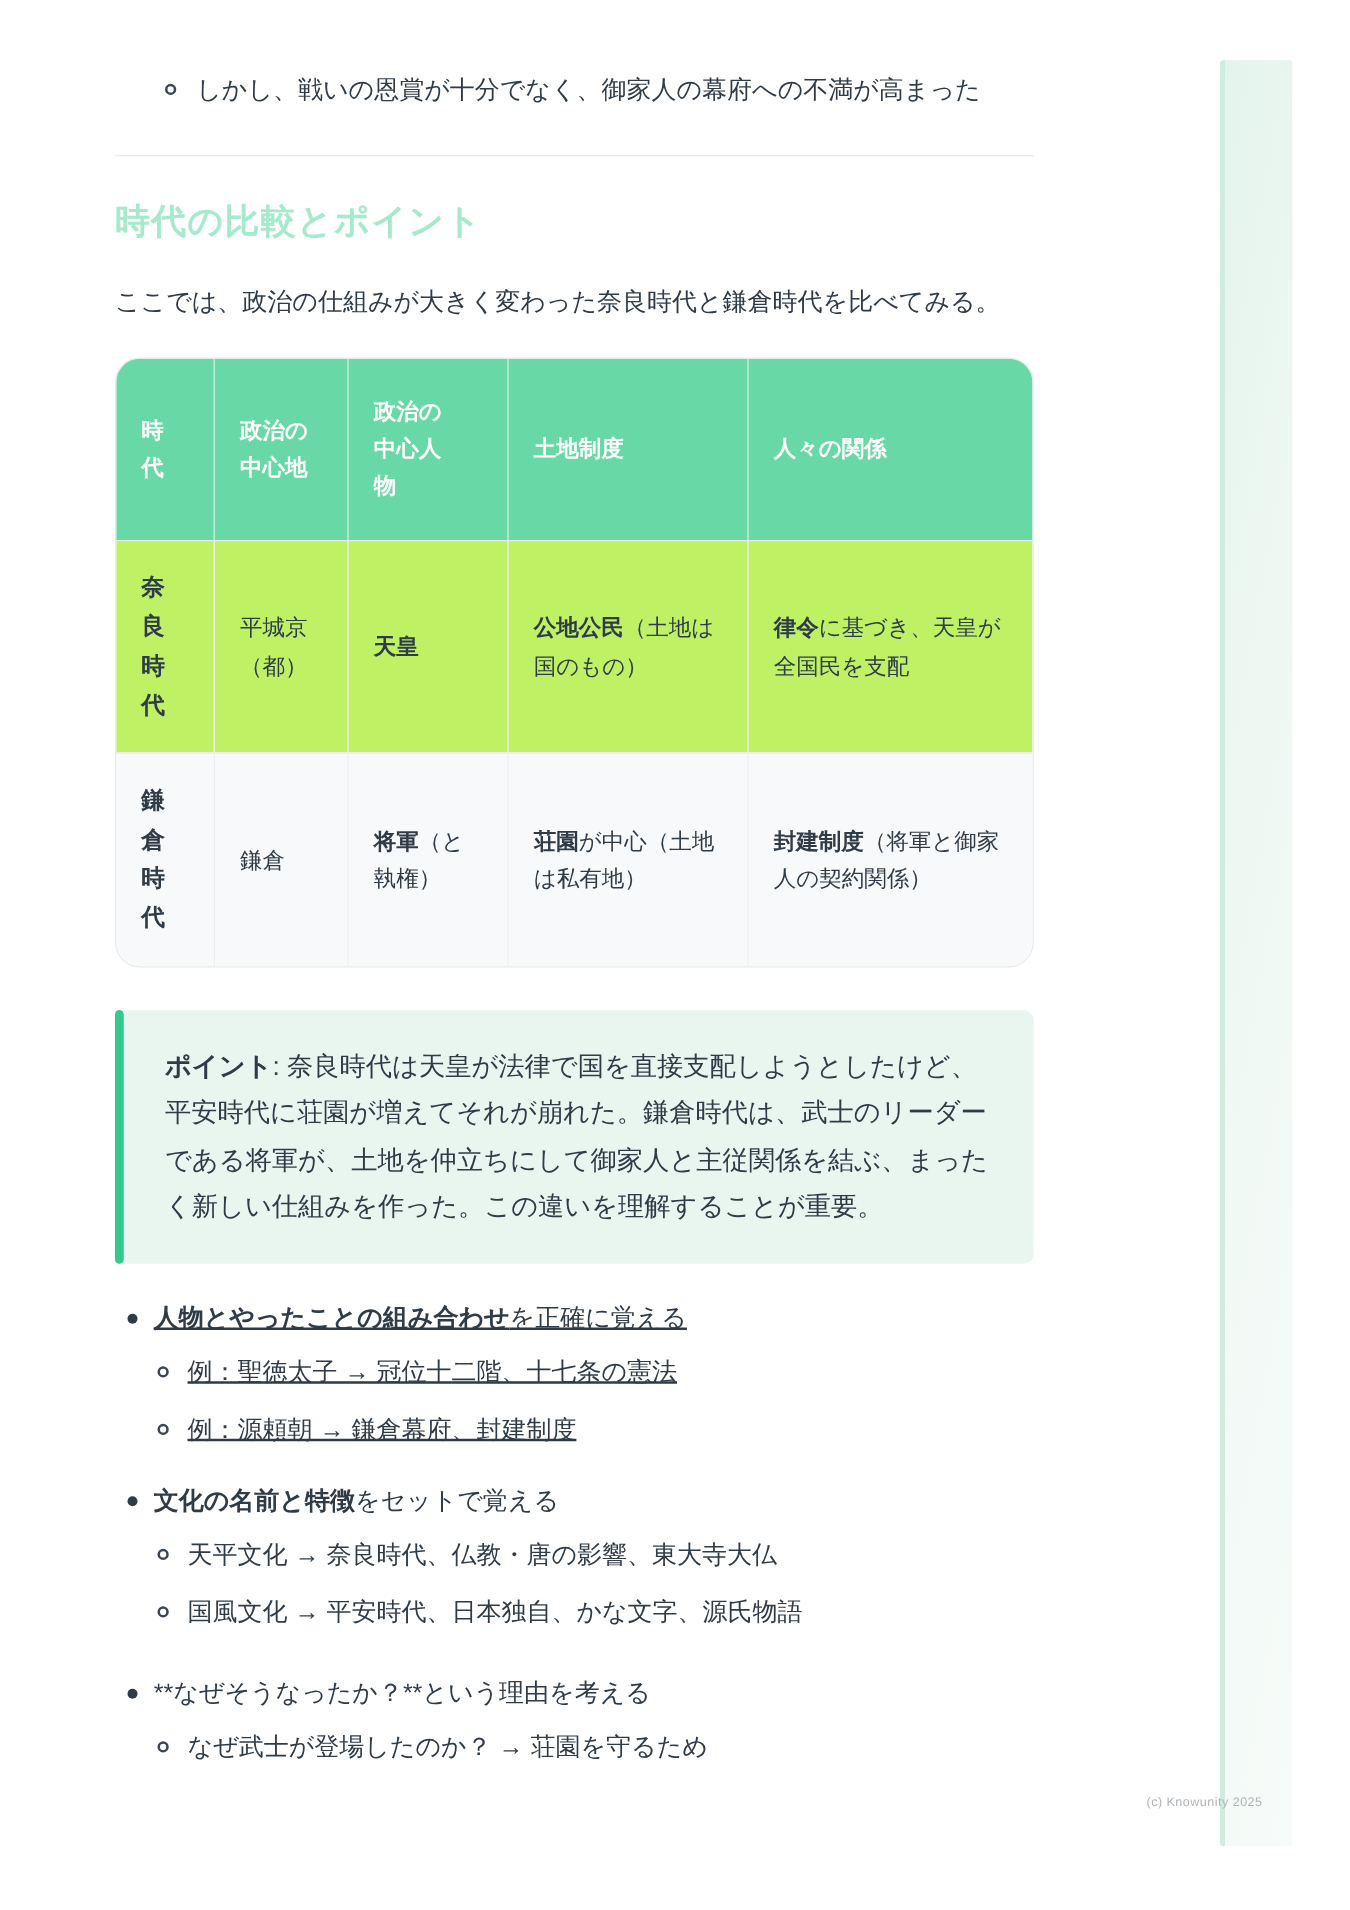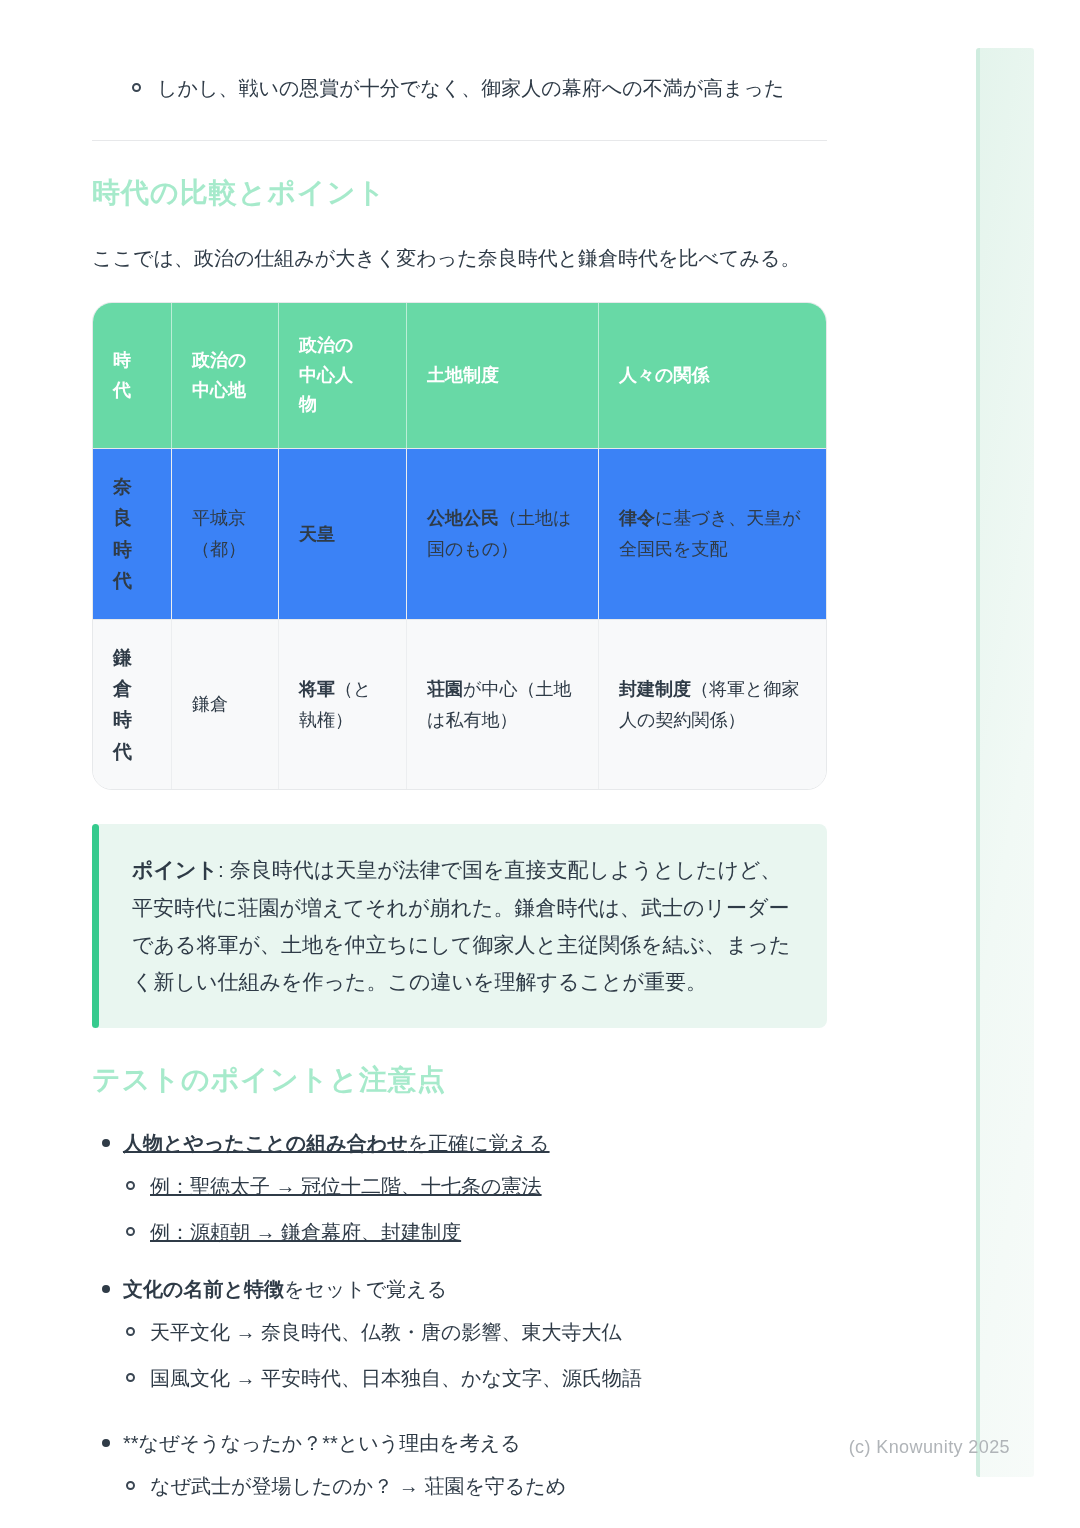--- a/index.html
+++ b/index.html
@@ -12,21 +12,21 @@
     color:#2f3b47;
     overflow:hidden;
   }
   
   .side-strip {
     position:absolute; left:976px; top:48px; width:58px; height:1429px;
     border-left:4px solid #cfecdf;
     background:linear-gradient(100deg, #e4f4ec 0%, #f1f9f5 55%, #f7fbf9 100%);
     border-radius:3px;
   }
-  .content { position:absolute; left:92px; top:16px; width:735px; }
+  .content { position:absolute; left:92px; top:0; width:735px; }
 
   
   .note-row { display:flex; margin-top:56px; padding-left:40px; font-size:20px; line-height:1.6; }
   .ring {
     flex:none; width:9px; height:9px; border:2px solid #3a4653; border-radius:50%;
     margin-top:11px; margin-right:16px;
   }
   .dot {
     flex:none; width:8px; height:8px; background:#2f3b47; border-radius:50%;
     margin-top:13px; margin-right:13px;
@@ -45,21 +45,21 @@
   .tbl-wrap { margin-top:27px; border:1px solid #e7e9eb; border-radius:20px; overflow:hidden; }
   table.cmp { width:733px; table-layout:fixed; border-collapse:separate; border-spacing:0; }
   table.cmp th {
     background:#68d9a6; color:#ffffff; font-weight:600;
     font-size:18px; line-height:1.65; text-align:left; vertical-align:middle;
     padding:28px 20px;
   }
   table.cmp th + th { border-left:1px solid rgba(255,255,255,.55); }
   table.cmp td {
     font-size:18px; line-height:1.7; text-align:left; vertical-align:middle;
-    padding:22px 20px; border-top:1px solid #e7e9eb; background:#3b82f6;
+    padding:22px 20px; border-top:1px solid #e7e9eb; background:#bef264;
   }
   table.cmp td + td { border-left:1px solid #eceef0; }
   table.cmp tr.alt td { background:#f8f9fa; }
   .hdr-tiny   { display:inline-block; max-width:22px; }
   .hdr-narrow { display:inline-block; max-width:62px; }
   .era { display:inline-block; max-width:22px; font-weight:700; font-size:19px; line-height:1.65; letter-spacing:1px; }
   .b { font-weight:700; }
 
   
   .callout {
@@ -79,21 +79,21 @@
   .tp-item:first-child { margin-top:27px;text-decoration:underline; }
   .tp-main { display:flex; padding-left:10px; font-size:20px; line-height:1.7; }
   .tp-subs { list-style:none; padding-left:34px; margin-top:9px; }
   .tp-sub  { display:flex; font-size:20px; line-height:1.7; margin-top:12px; }
   .tp-sub:first-child { margin-top:2px; }
   .tp-sub .ring { margin-top:12px; margin-right:15px; }
   .tp-item-why { margin-top:31px; }
 
   .footer {
     position:absolute; top:1437px; right:70px;
-    font-size:18px; color:#b0b4b8; letter-spacing:.4px;
+    font-size:10px; color:#b0b4b8; letter-spacing:.4px;
   }
 </style>
 </head>
 <body>
 
 <div class="page">
 
   <div class="side-strip"></div>
 
   <div class="content">
@@ -143,21 +143,20 @@
             <td><span class="b">封建制度</span><span>（将軍と御家人の契約関係）</span></td>
           </tr>
         </tbody>
       </table>
     </div>
 
     <aside class="callout">
       <span class="b">ポイント</span><span>: 奈良時代は天皇が法律で国を直接支配しようとしたけど、平安時代に荘園が増えてそれが崩れた。鎌倉時代は、武士のリーダーである将軍が、土地を仲立ちにして御家人と主従関係を結ぶ、まったく新しい仕組みを作った。この違いを理解することが重要。</span>
     </aside>
 
-    <h2 class="sec-title">テストのポイントと注意点</h2>
 
     <ul class="tp-list">
 
       <li class="tp-item">
         <div class="tp-main">
           <span class="dot"></span>
           <span><span class="b">人物とやったことの組み合わせ</span><span>を正確に覚える</span></span>
         </div>
         <ul class="tp-subs">
           <li class="tp-sub">

